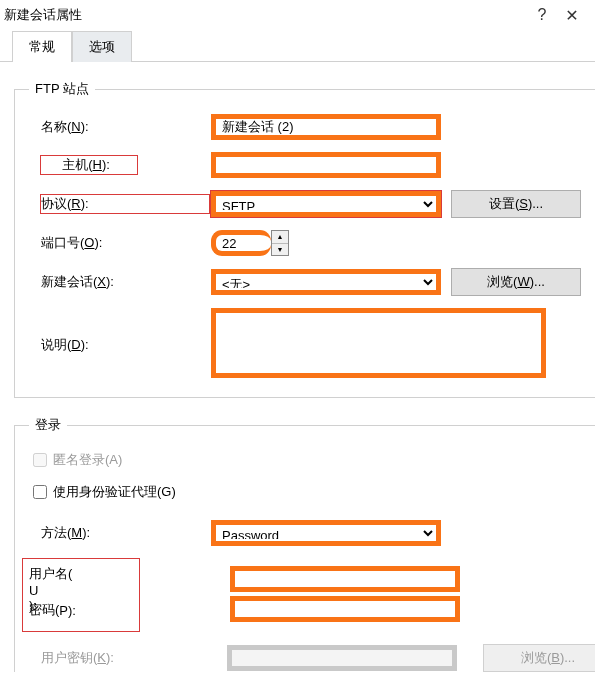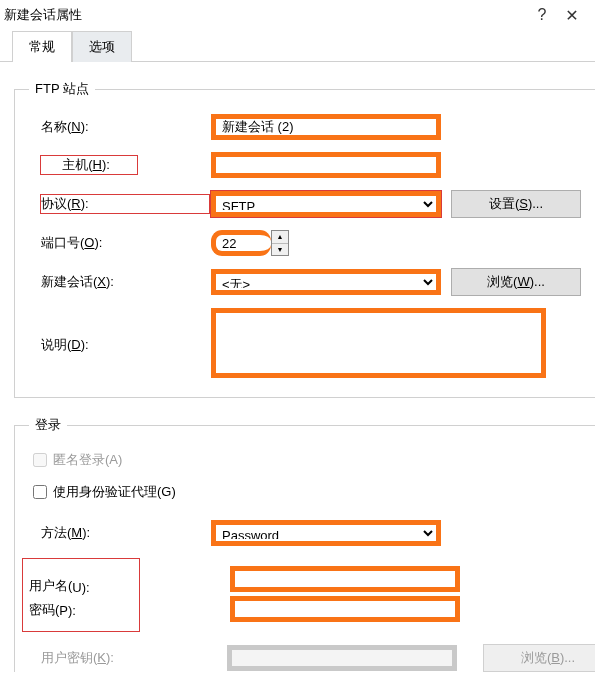--- a/index.html
+++ b/index.html
@@ -211,21 +211,21 @@
       <input type="checkbox" style="">
       <span><span>使用身份验证代理(</span><span class="ul">G</span><span>)</span></span>
     </div>
 
     <div class="row">
       <div class="lbl"><span>方法(</span><span class="ul">M</span><span>):</span></div>
       <div class="field"><select><option>Password</option></select></div>
     </div>
 
     <div class="hl-box" style="width:118px;display:inline-block;">
-      <div style="height:30px;display:flex;align-items:flex-end;">
+      <div style="height:30px;display:flex;align-items:flex-start;flex-direction:column;">
           <span>用户名(</span>
           <span class="ul">U</span>
           <span>):</span>
         </div>
       <div style="height:30px;display:flex;align-items:center;">
           <span>密码(</span>
           <span class="ul">P</span>
           <span>):</span>
         </div>
     </div>

